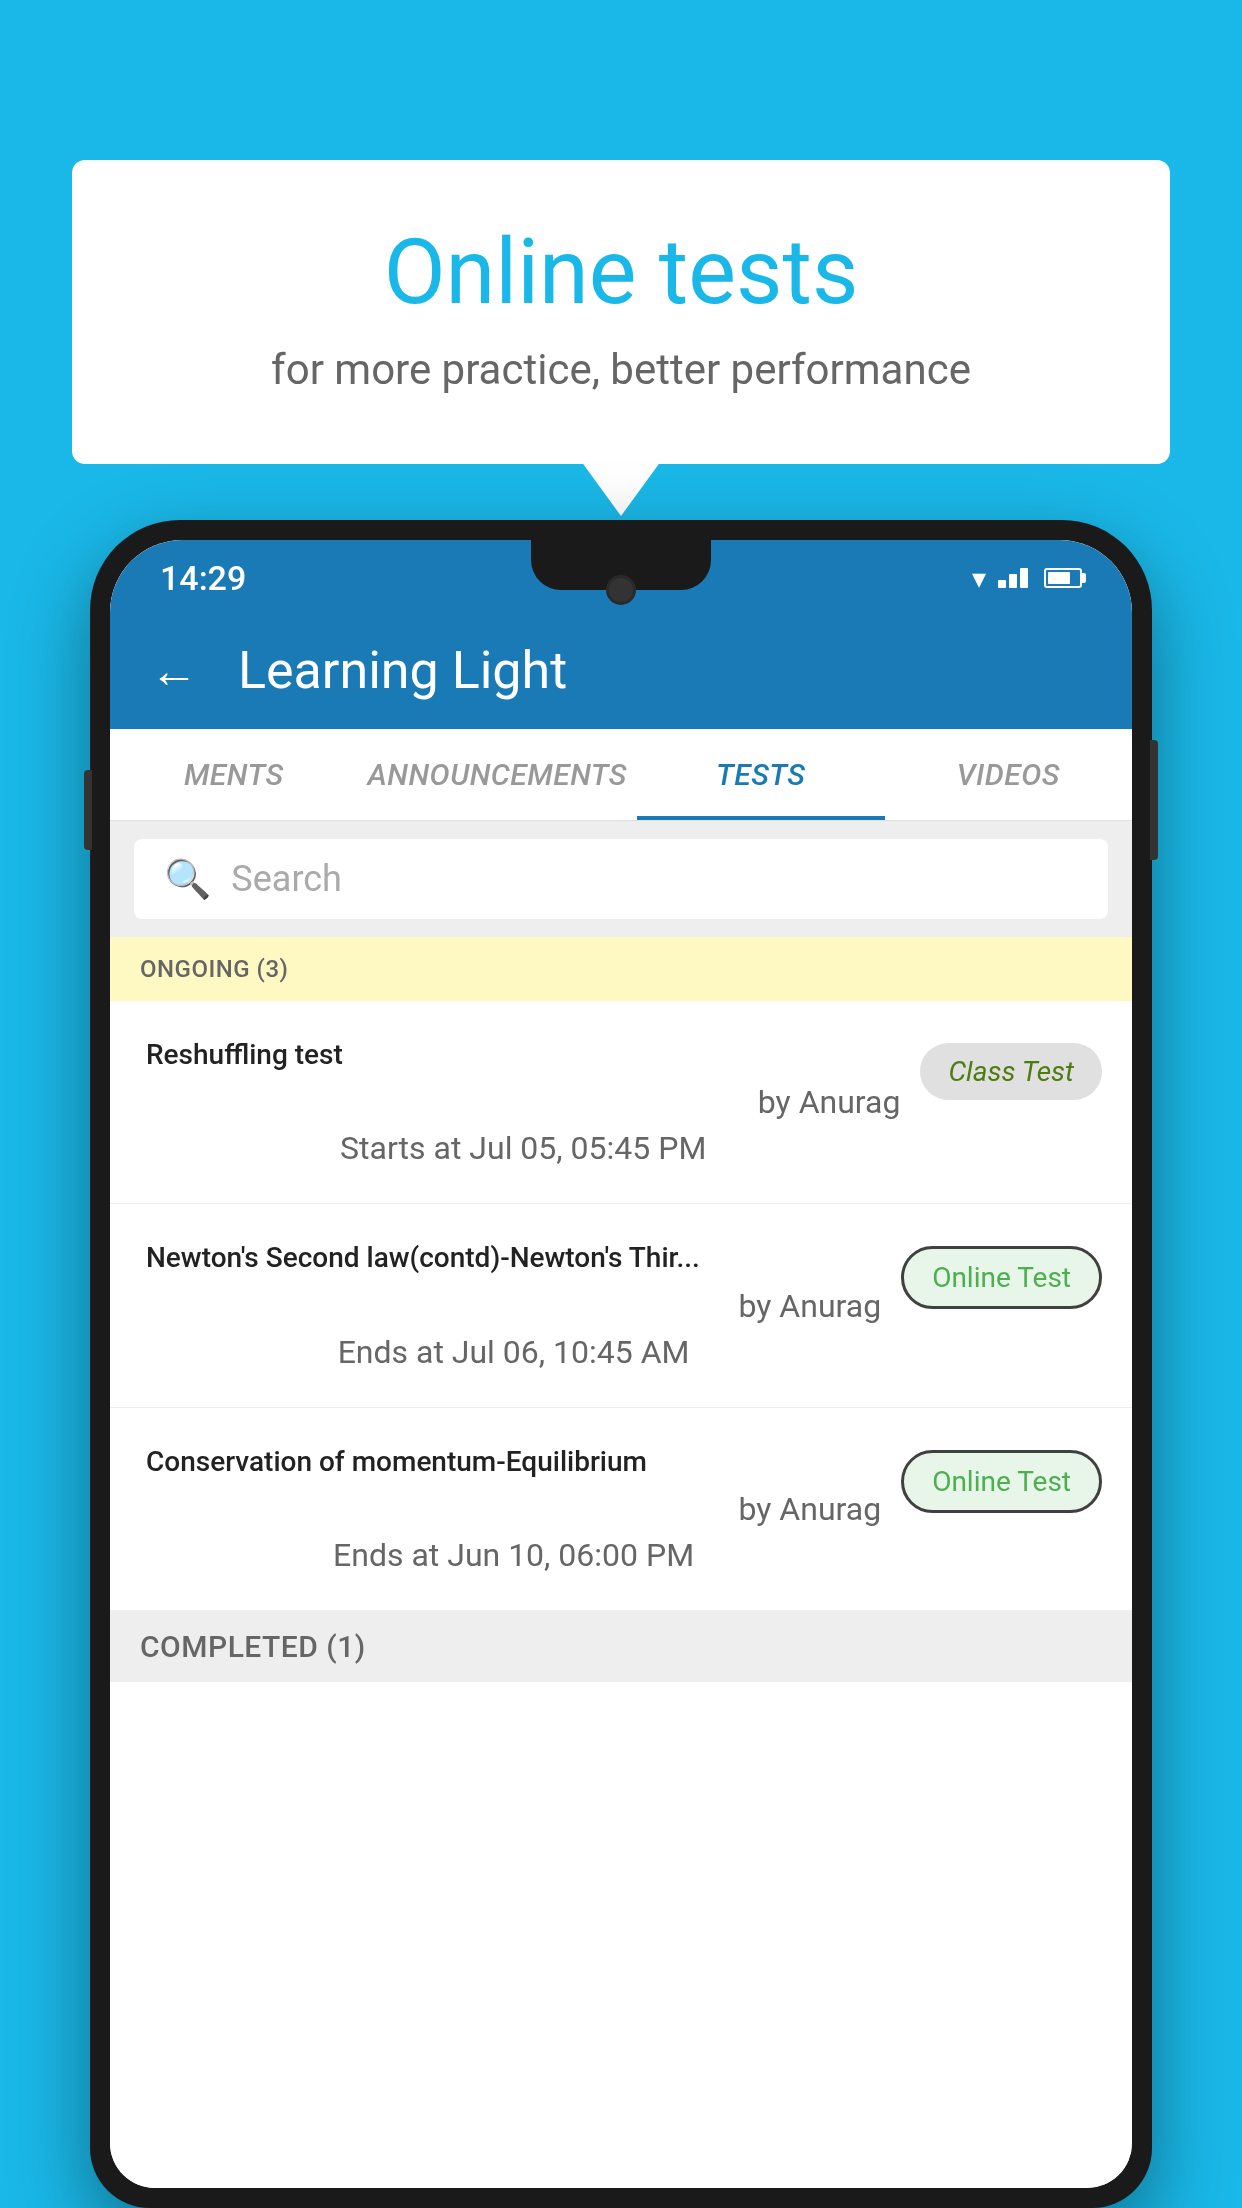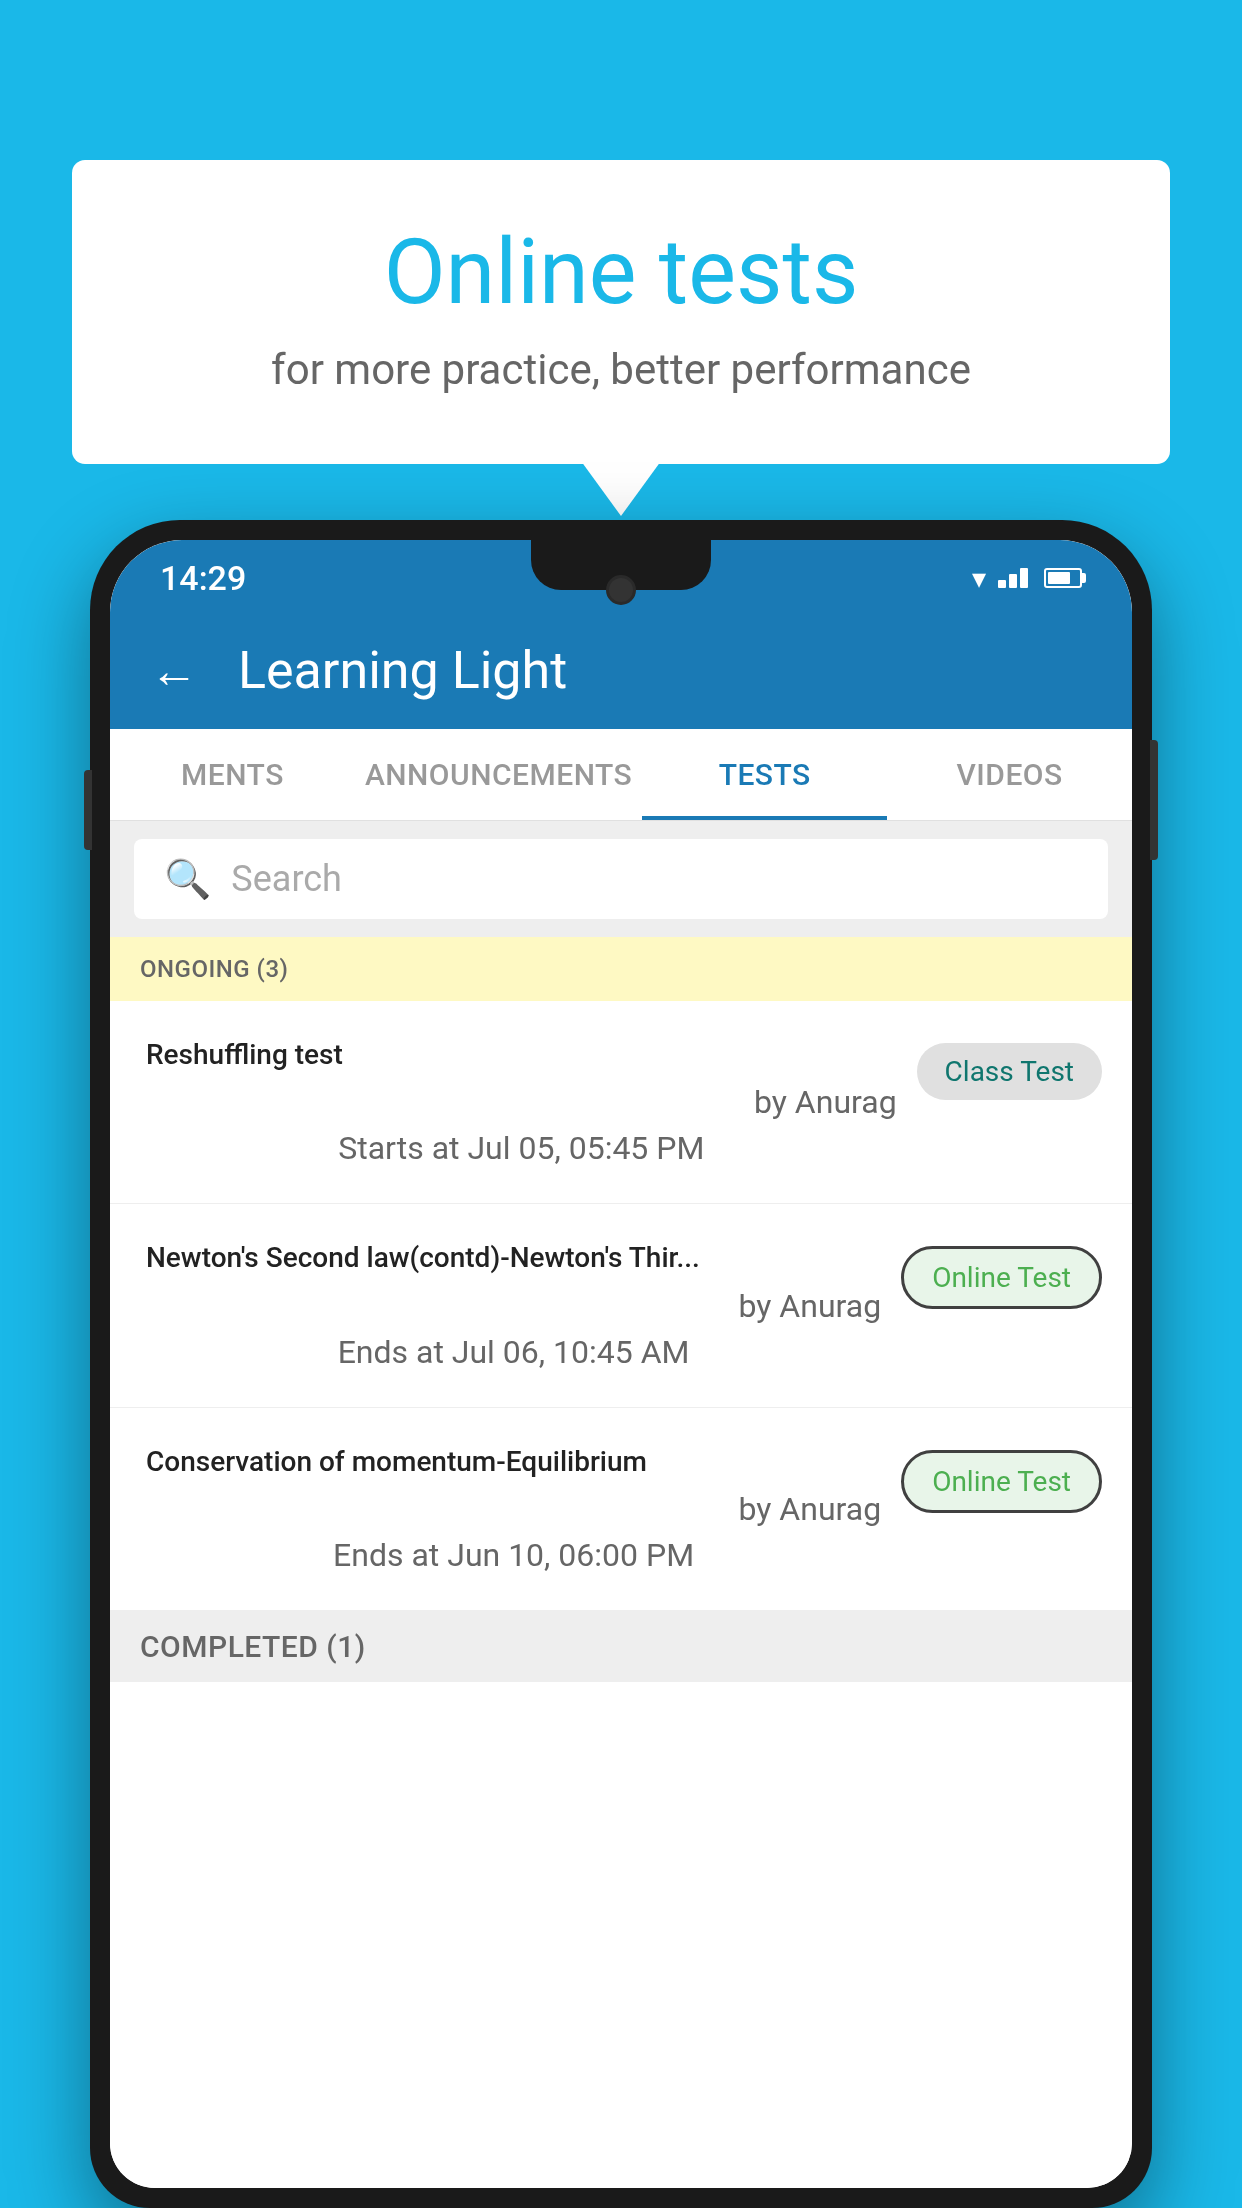--- a/index.html
+++ b/index.html
@@ -195,20 +195,21 @@
       color: white;
       font-size: 52px;
       font-weight: 400;
     }
 
     
     .tabs {
       background: white;
       display: flex;
       border-bottom: 1px solid #e0e0e0;
+      font-style: italic;
     }
 
     .tab {
       flex: 1;
       text-align: center;
       padding: 28px 10px;
       font-size: 30px;
       color: #999;
       font-weight: 500;
       letter-spacing: 0.5px;
@@ -310,21 +311,22 @@
       border-radius: 50px;
       padding: 12px 28px;
       font-size: 28px;
       font-weight: 400;
       white-space: nowrap;
       margin-top: 6px;
     }
 
     .badge-class {
       background: #e0e0e0;
-      color: #0f766e;
+      color: #4d7c0f;
+      font-style: italic;
     }
 
     .badge-online {
       background: #e8f5e9;
       color: #4caf50;
       border: 3px solid #404040;
     }
 
     
     .completed-header {

